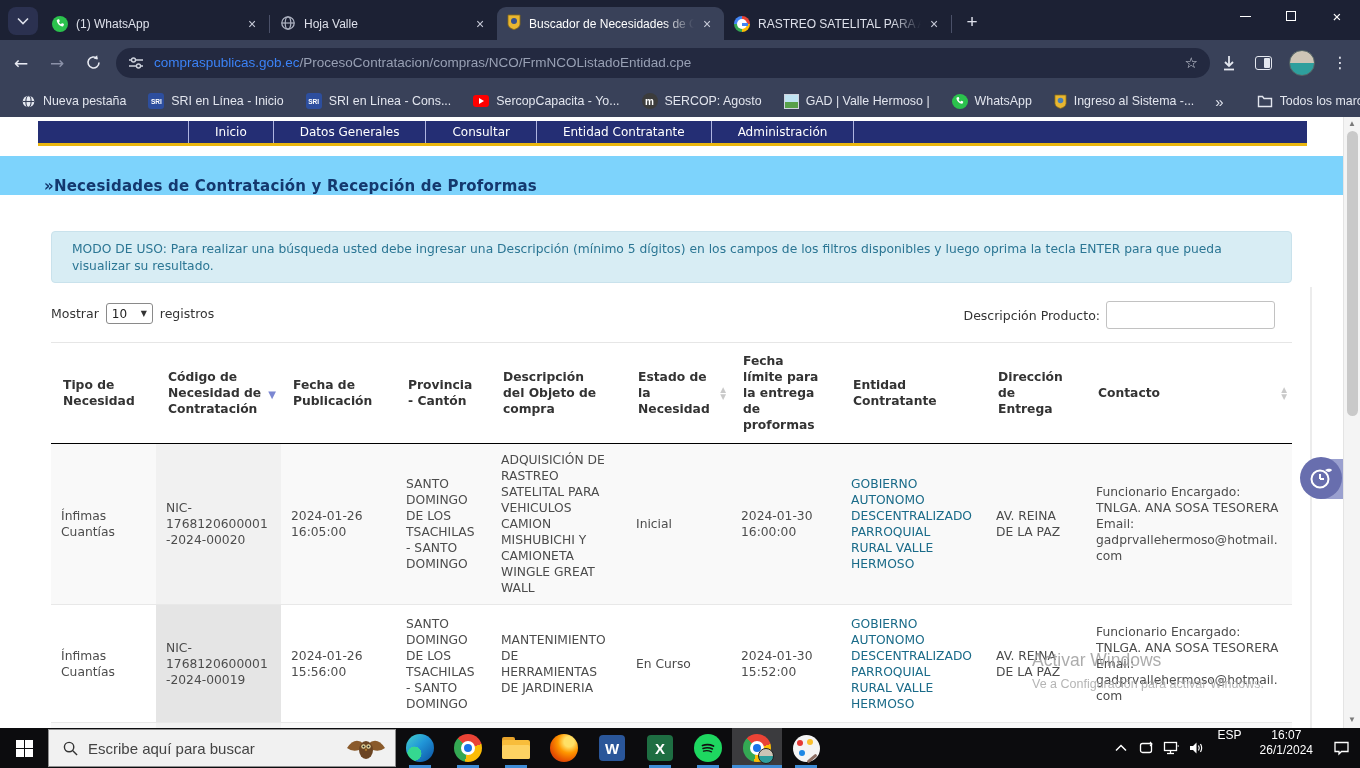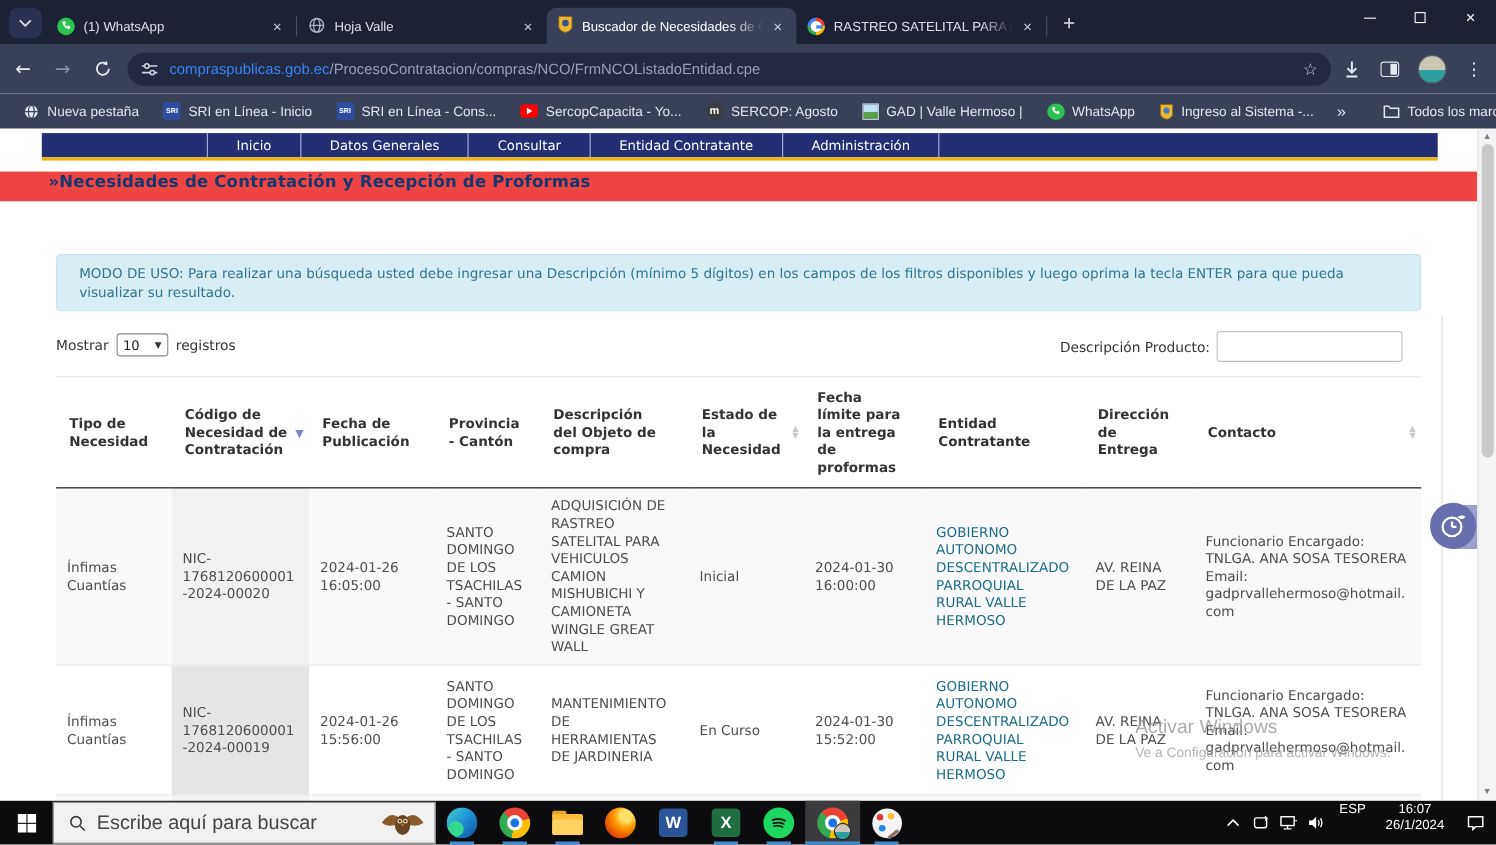--- a/index.html
+++ b/index.html
@@ -41,21 +41,21 @@
   .bmdiv{width:1px;height:17px;background:#5a6078;margin:0 6px}
   .ovf{font-size:15px;color:#dfe2ec;padding:0 10px}
   .sq{width:16px;height:16px;border-radius:3px;display:flex;align-items:center;justify-content:center;color:#fff;font-weight:bold}
 
   
   .page{position:absolute;left:0;top:117px;width:1343px;height:611px;background:#fff;overflow:hidden;font-family:"DejaVu Sans",sans-serif}
   .menubar{position:absolute;left:38px;top:4px;width:1269px;height:22px;background:#242e74;display:flex;align-items:stretch;padding-left:150px}
   .mitem{color:#fff;font-size:12px;display:flex;align-items:center;padding:0 26px;border-right:1px solid #aeb4e0}
   .mitem:first-child{border-left:1px solid #aeb4e0}
   .goldline{position:absolute;left:38px;top:26px;width:1269px;height:3px;background:#eab60e}
-  .titlebar{position:absolute;left:0;top:39px;width:1343px;height:27px;background:#ef4444;display:flex;align-items:flex-start}
+  .titlebar{position:absolute;left:0;top:39px;width:1343px;height:39px;background:#7dd3fc;display:flex;align-items:flex-end}
   .ptitle{margin-left:44px;color:#14386e;font-size:15px;font-weight:bold;letter-spacing:.2px}
   .usage{position:absolute;left:51px;top:114px;width:1241px;height:52px;background:#d8edf4;border:1px solid #c9e2ec;border-radius:4px;padding:9px 20px;font-size:12.3px;color:#2b7694;line-height:17px}
   .usage b{font-weight:normal}
   .showrow{position:absolute;left:51px;top:186px;display:flex;align-items:center;gap:7px;font-size:12.5px;color:#333}
   .selbox{width:47px;height:21px;border:1px solid #8a8a8a;border-radius:3px;background:#fff;display:flex;align-items:center;justify-content:space-between;padding:0 5px;font-size:12px;color:#222}
   .selbox .caret{font-size:8px;color:#333}
   .filterrow{position:absolute;right:68px;top:184px;display:flex;align-items:center;gap:6px;font-size:12.5px;color:#333}
   .filterrow input{width:169px;height:28px;border:1px solid #c2c2c2;border-radius:3px;outline:none;font-size:13px;padding:0 8px}
   .edge-line{position:absolute;left:1310px;top:170px;width:2px;height:441px;background:#ececec}
 
@@ -82,21 +82,21 @@
 
   .scrollbar{position:absolute;left:1343px;top:117px;width:17px;height:611px;background:#f4f4f4;border-left:1px solid #e4e4e4}
   .sb-up{position:absolute;left:0;top:2px;width:16px;text-align:center;font-size:8px;color:#7a7a7a}
   .sb-dn{position:absolute;left:0;bottom:4px;width:16px;text-align:center;font-size:8px;color:#7a7a7a}
   .sb-thumb{position:absolute;left:3px;top:14px;width:11px;height:285px;background:#c9c9c9;border-radius:6px}
 
   
   .task{position:absolute;left:0;top:728px;width:1360px;height:40px;background:#0c0c0e;display:flex;align-items:center;z-index:60}
   .startbtn{width:48px;height:40px;display:flex;align-items:center;justify-content:center}
   .tsearch{width:348px;height:38px;background:#f1f1f1;border:1px solid #8f8f8f;display:flex;align-items:center;padding:0 8px 0 14px;gap:10px}
-  .tsearch .ph{color:#444;font-size:18px;flex:1}
+  .tsearch .ph{color:#444;font-size:15px;flex:1}
   .tkbtn{width:48px;height:40px;display:flex;align-items:center;justify-content:center;position:relative}
   .tkbtn.lined::after{content:"";position:absolute;bottom:0;left:13px;width:22px;height:3px;background:#3f8cd6}
   .tkbtn.activewin{background:#3b3b3e;width:50px}
   .tkbtn.activewin::after{content:"";position:absolute;bottom:0;left:0;width:100%;height:3px;background:#3f8cd6}
   .tray{margin-left:auto;display:flex;height:40px}
   .trayic{width:25px;height:40px;display:flex;align-items:center;justify-content:center}
   .lang{color:#fff;font-size:12px;padding:0 9px}
   .clock{color:#fff;font-size:12px;line-height:15px;text-align:center;padding:0 9px;white-space:nowrap}
 
   

